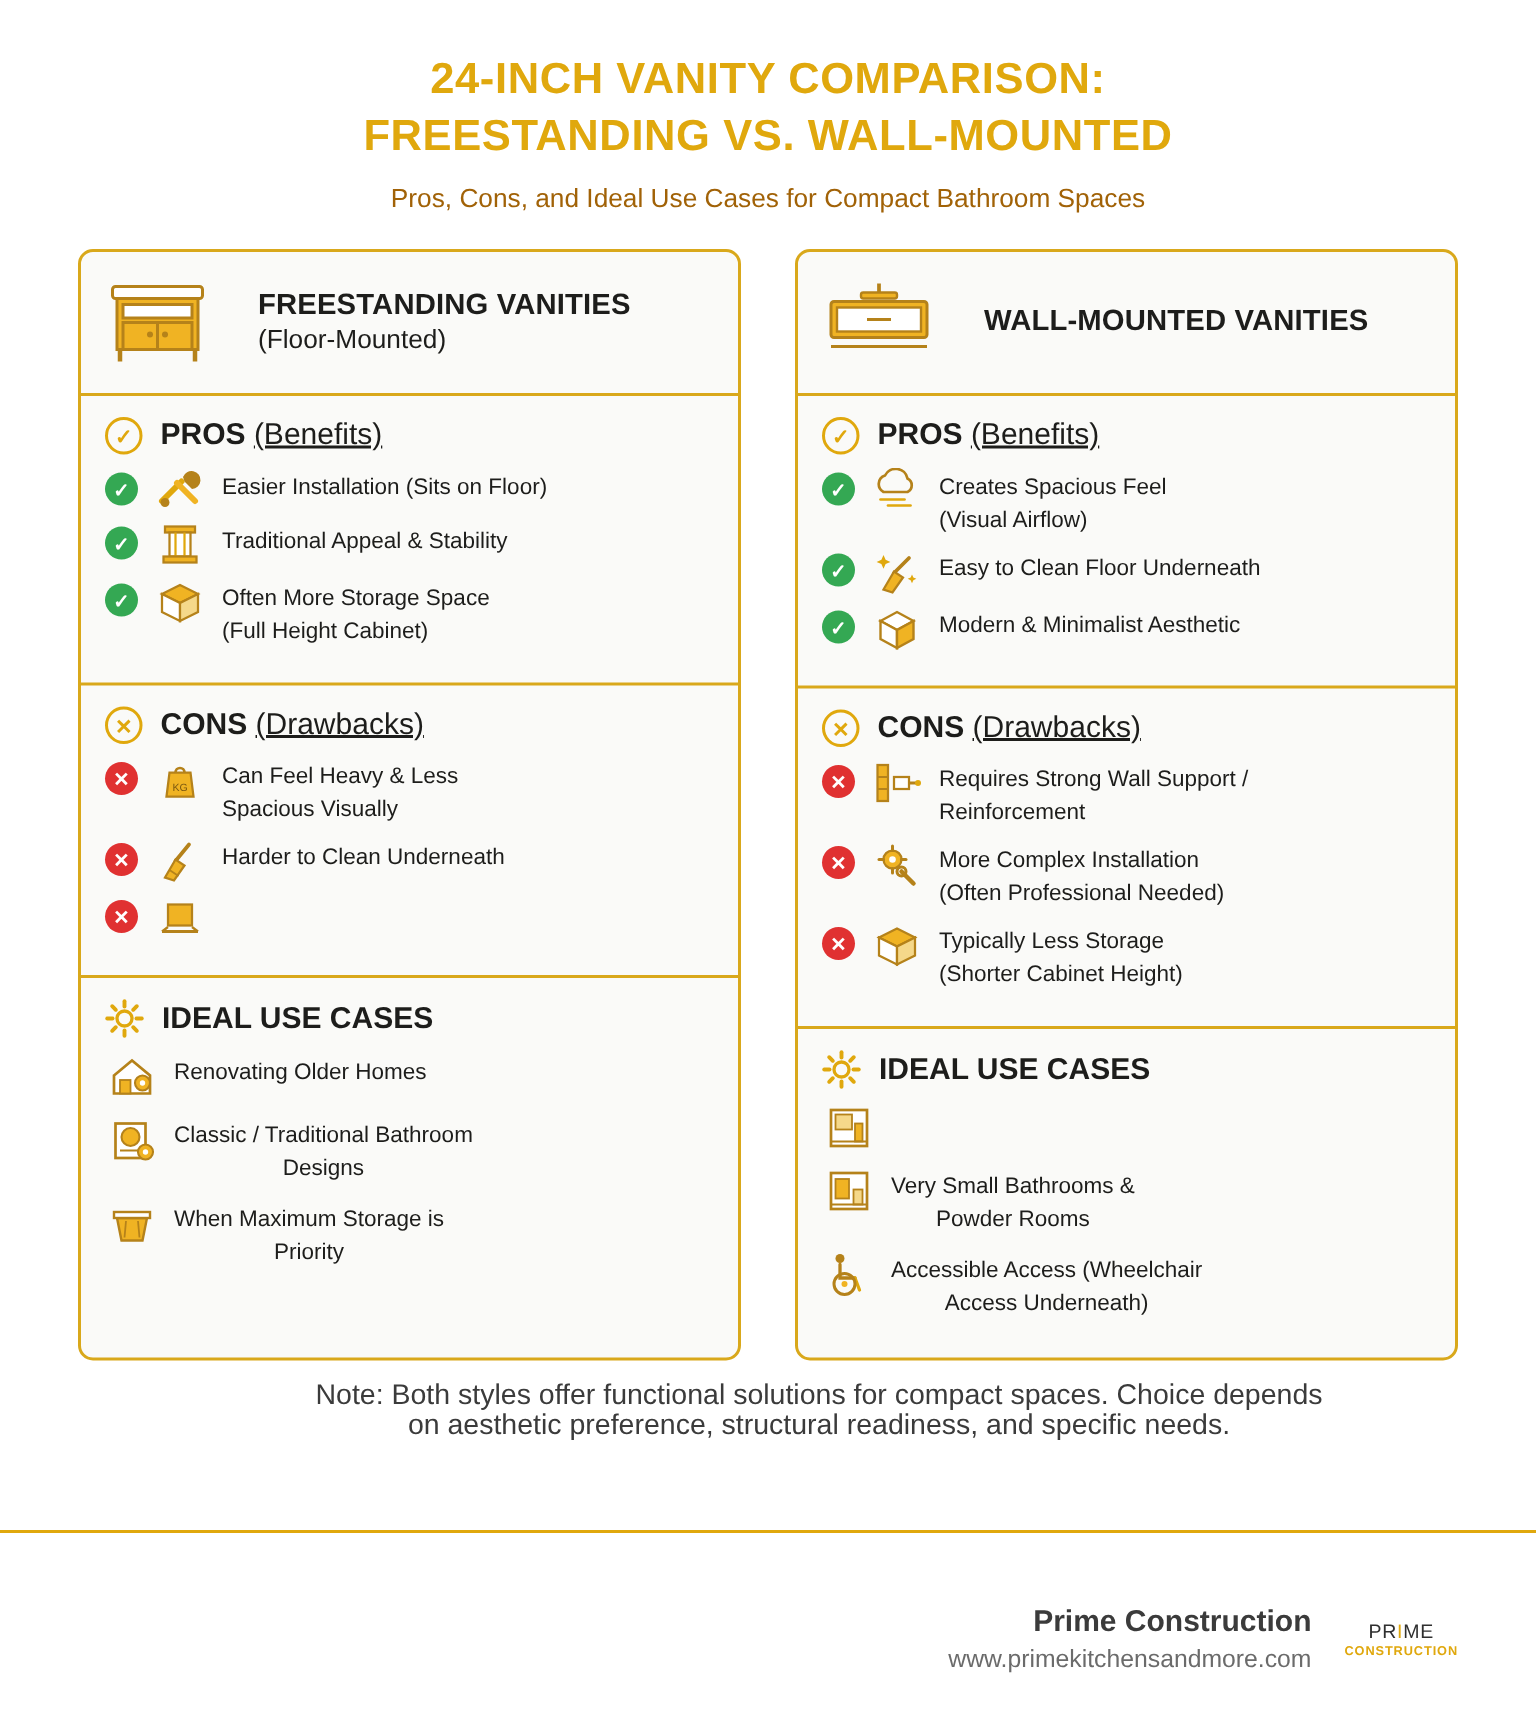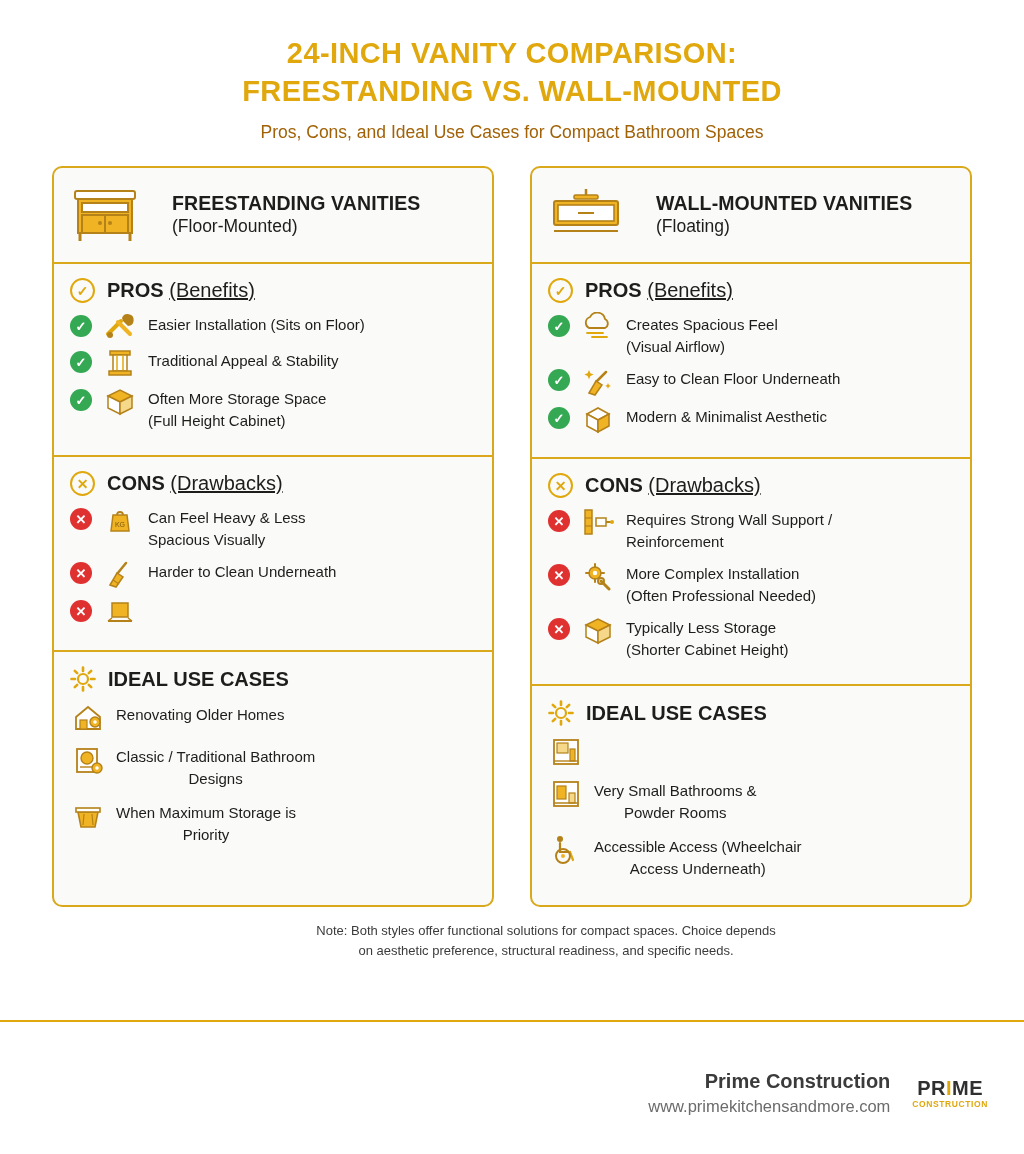--- a/index.html
+++ b/index.html
@@ -115,44 +115,44 @@
   .ring {
     width: 25px; height: 25px; border-radius: 50%;
     border: 2.4px solid #e0a80d;
     display: flex; align-items: center; justify-content: center;
     color: #e0a80d; font-size: 14px; font-weight: bold;
   }
   
   .note {
     text-align: center;
     color: #3b3b3b;
-    font-size: 13px;
+    font-size: 19px;
     line-height: 20px;
     padding: 14px 52px 0 120px;
   }
   
   .rule {
     position: absolute;
     left: 0; right: 0; bottom: 132px;
     height: 2px; background: #e0a80d;
   }
   .footer {
     position: absolute;
-    right: 36px; bottom: 38px;
+    right: 52px; bottom: 38px;
     display: flex; align-items: center; gap: 22px;
   }
   .footer .ftext { text-align: right; }
   .footer .fname {
     font-size: 20px; font-weight: bold; color: #3b3b3b;
   }
   .footer .furl {
     font-size: 16.5px; color: #6b6b6b; margin-top: 4px;
   }
   .logo { text-align: center; line-height: 1; }
-  .logo .l1 { font-size: 20px; font-weight: bold; color: #2f2f2f; letter-spacing: 0.5px; }
+  .logo .l1 { font-size: 13px; font-weight: normal; color: #2f2f2f; letter-spacing: 0.5px; }
   .logo .l1 .i { color: #e0a80d; }
   .logo .l2 { font-size: 8.5px; font-weight: bold; color: #e0a80d; letter-spacing: 0.6px; margin-top: 2px; }
   svg { display: block; }
 </style>
 </head>
 <body>
 
 <div id="page">
 
   <div class="header">
@@ -354,21 +354,20 @@
             <line x1="38" y1="6" x2="38" y2="14" stroke="#b5821a" stroke-width="2.5"></line>
             <rect x="26" y="12" width="24" height="4" rx="1.5" fill="#f0b323" stroke="#b5821a" stroke-width="1.6"></rect>
             <rect x="6" y="18" width="64" height="24" rx="2" fill="#f0b323" stroke="#b5821a" stroke-width="2"></rect>
             <rect x="10" y="22" width="56" height="16" fill="#fff" stroke="#b5821a" stroke-width="1.6"></rect>
             <line x1="6" y1="48" x2="70" y2="48" stroke="#b5821a" stroke-width="2"></line>
             <line x1="30" y1="30" x2="46" y2="30" stroke="#b5821a" stroke-width="2"></line>
           </svg>
         </span>
         <div class="head-text">
           <div class="col-title">WALL-MOUNTED VANITIES</div>
-          <div class="col-sub">(Floating)</div>
         </div>
       </div>
 
       <div class="sec">
         <div class="sec-title">
           <span class="ring">✓</span>
           <span class="label"><b>PROS</b>
           <span class="norm">(Benefits)</span></span>
         </div>
 

